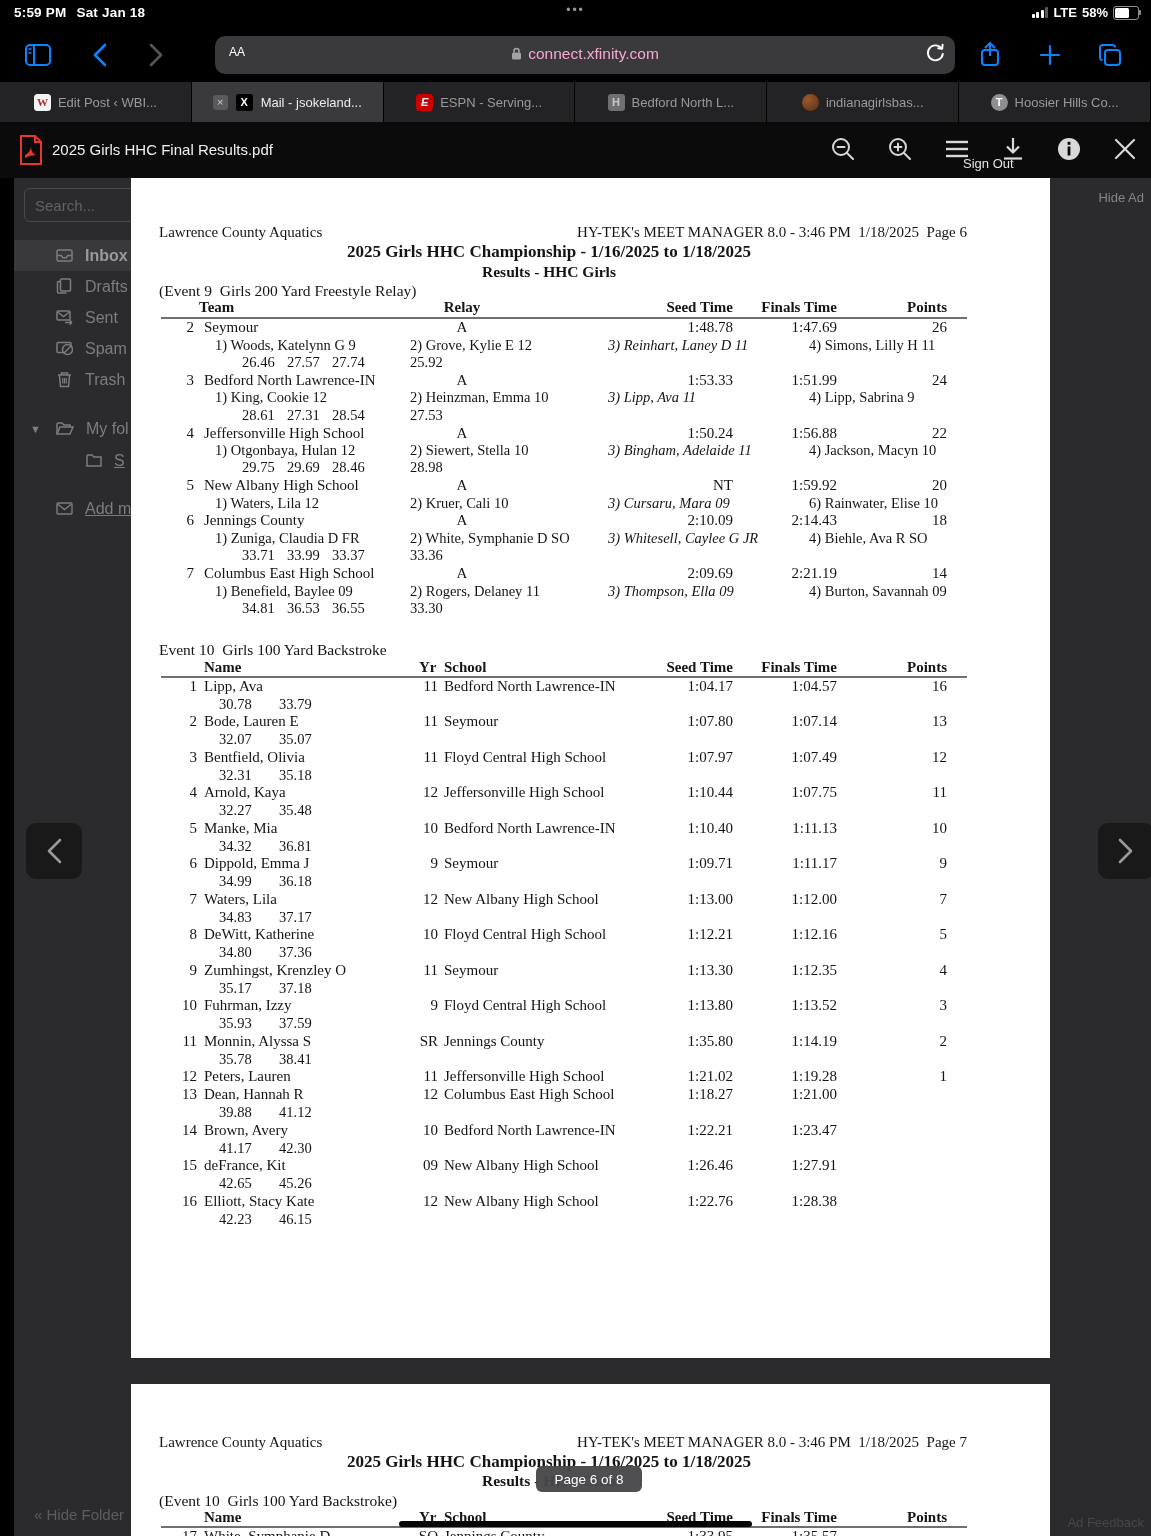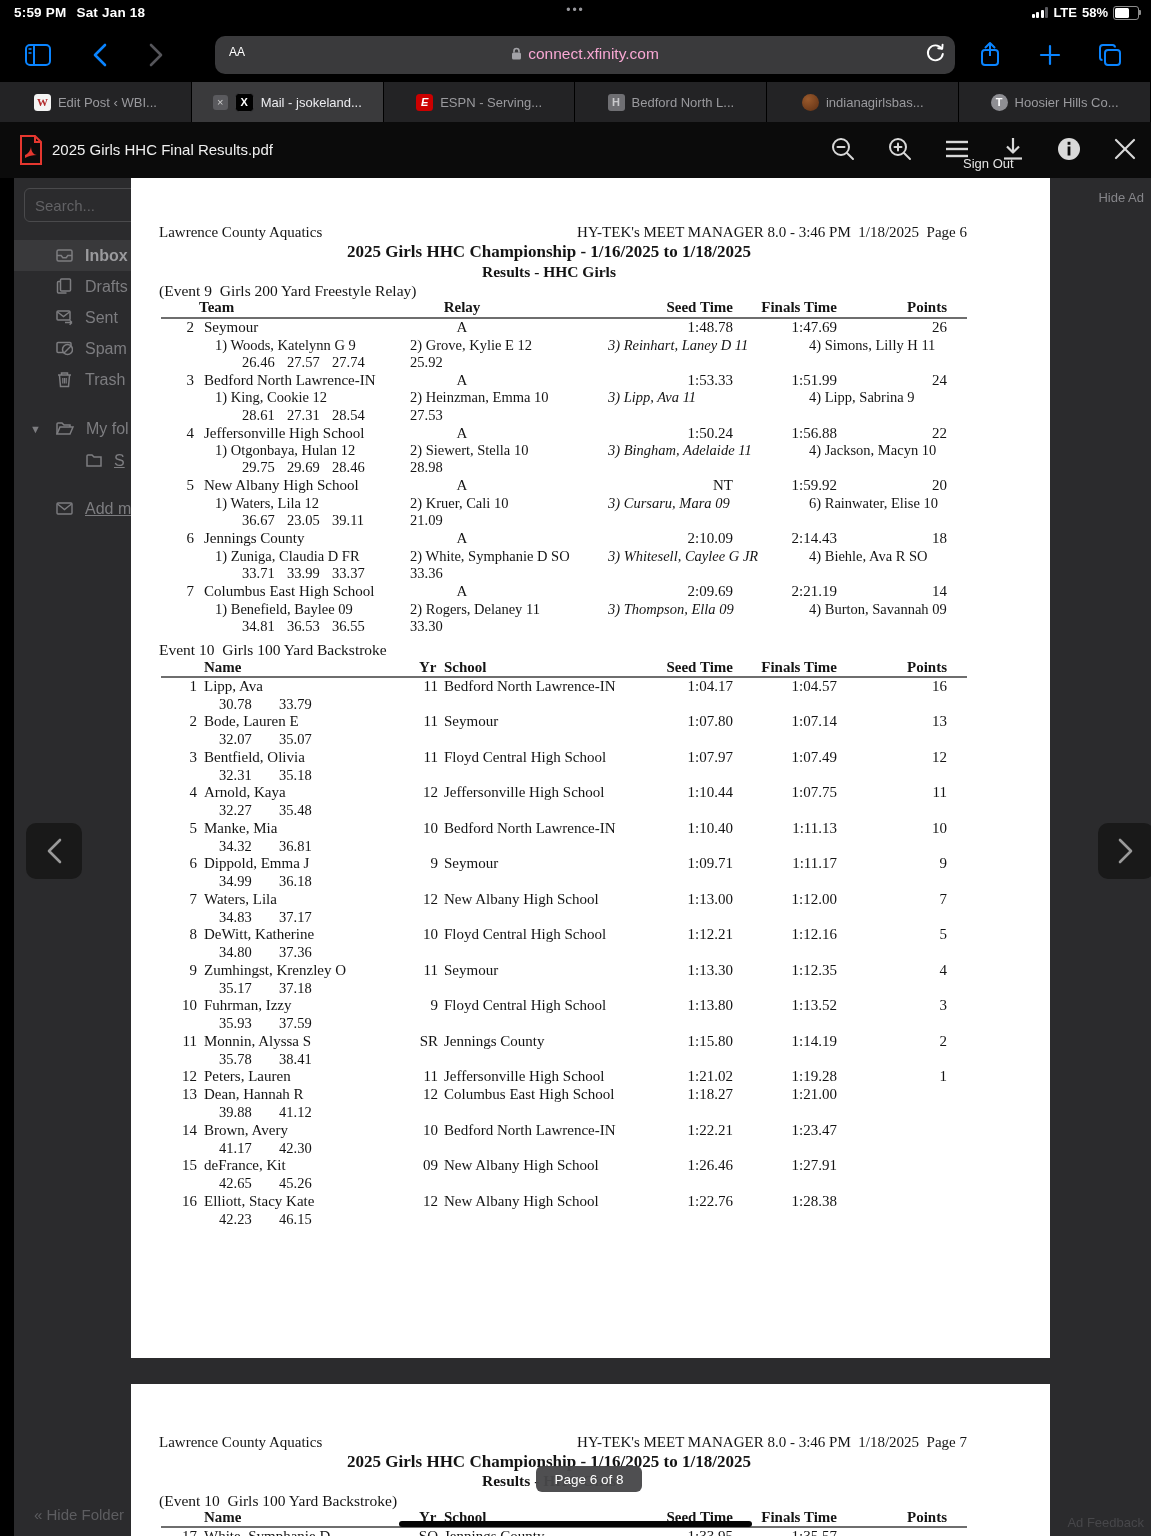--- a/index.html
+++ b/index.html
@@ -442,26 +442,20 @@
               <span class="l c-seed">NT</span>
               <span class="l c-finals">1:59.92</span>
               <span class="l c-points">20</span>
             </div>
             <div class="line l2">
               <span class="l sw sw0">1) Waters, Lila 12</span>
               <span class="l sw sw1">2) Kruer, Cali 10</span>
               <span class="l sw sw2">3) Cursaru, Mara 09</span>
               <span class="l sw sw3">6) Rainwater, Elise 10</span>
             </div>
-            <div class="line l3">
-              <span class="l sp sp0">36.67</span>
-              <span class="l sp sp1">23.05</span>
-              <span class="l sp sp2">39.11</span>
-              <span class="l sp sp3">21.09</span>
-            </div>
           </div>
           <div class="relay-row">
             <div class="line l1">
               <span class="l c-place">6</span>
               <span class="l c-team">Jennings County</span>
               <span class="l c-relay">A</span>
               <span class="l c-seed">2:10.09</span>
               <span class="l c-finals">2:14.43</span>
               <span class="l c-points">18</span>
             </div>
@@ -660,21 +654,21 @@
               <span class="l sp bsp0">35.93</span>
               <span class="l sp bsp1">37.59</span>
             </div>
           </div>
           <div class="bs-row">
             <div class="line l1">
               <span class="l c-bplace">11</span>
               <span class="l c-bname">Monnin, Alyssa S</span>
               <span class="l c-byr">SR</span>
               <span class="l c-bschool">Jennings County</span>
-              <span class="l c-seed">1:15.80</span>
+              <span class="l c-seed">1:35.80</span>
               <span class="l c-finals">1:14.19</span>
               <span class="l c-points">2</span>
             </div>
             <div class="line l2">
               <span class="l sp bsp0">35.78</span>
               <span class="l sp bsp1">38.41</span>
             </div>
           </div>
           <div class="bs-row">
             <div class="line l1">

